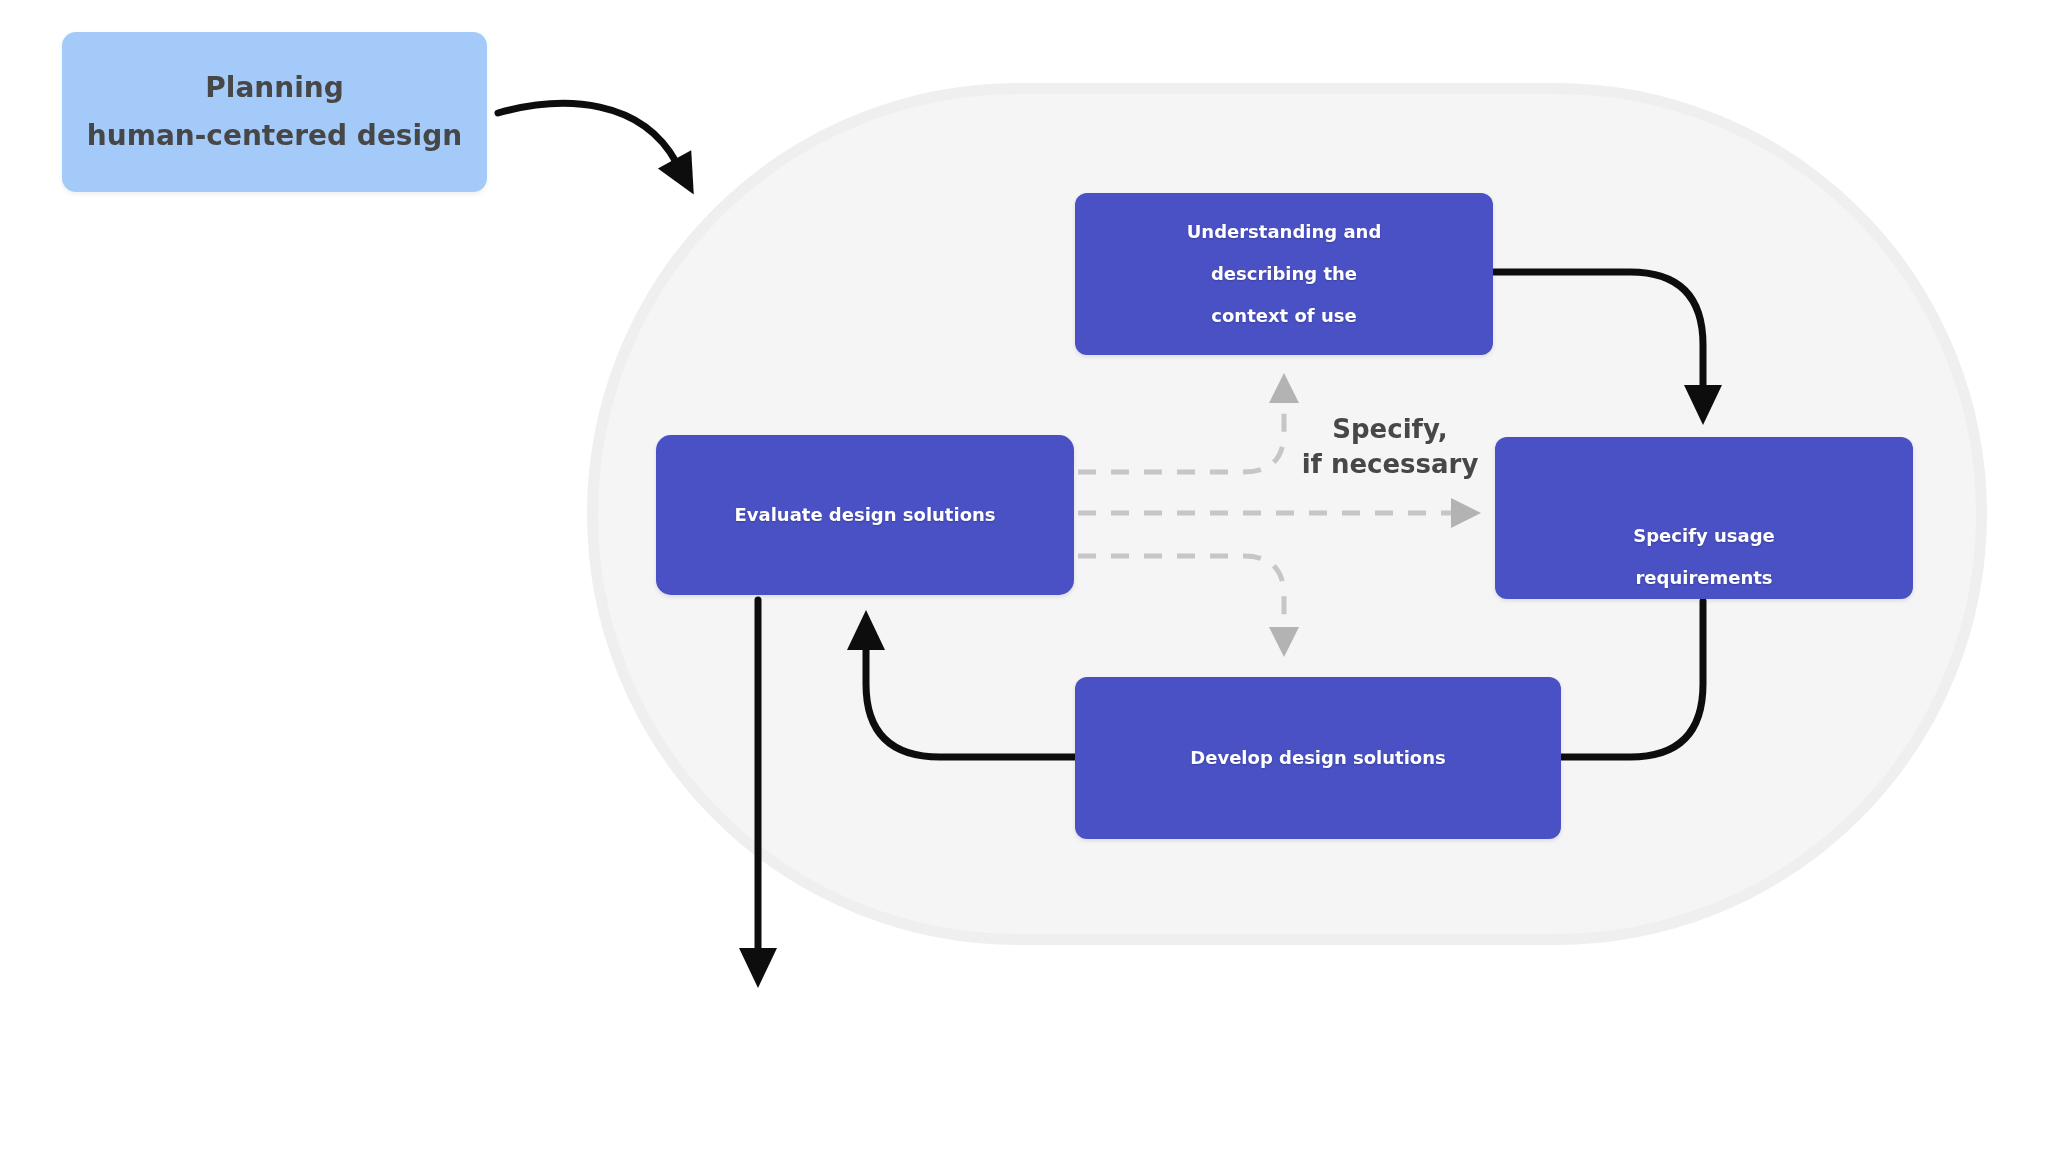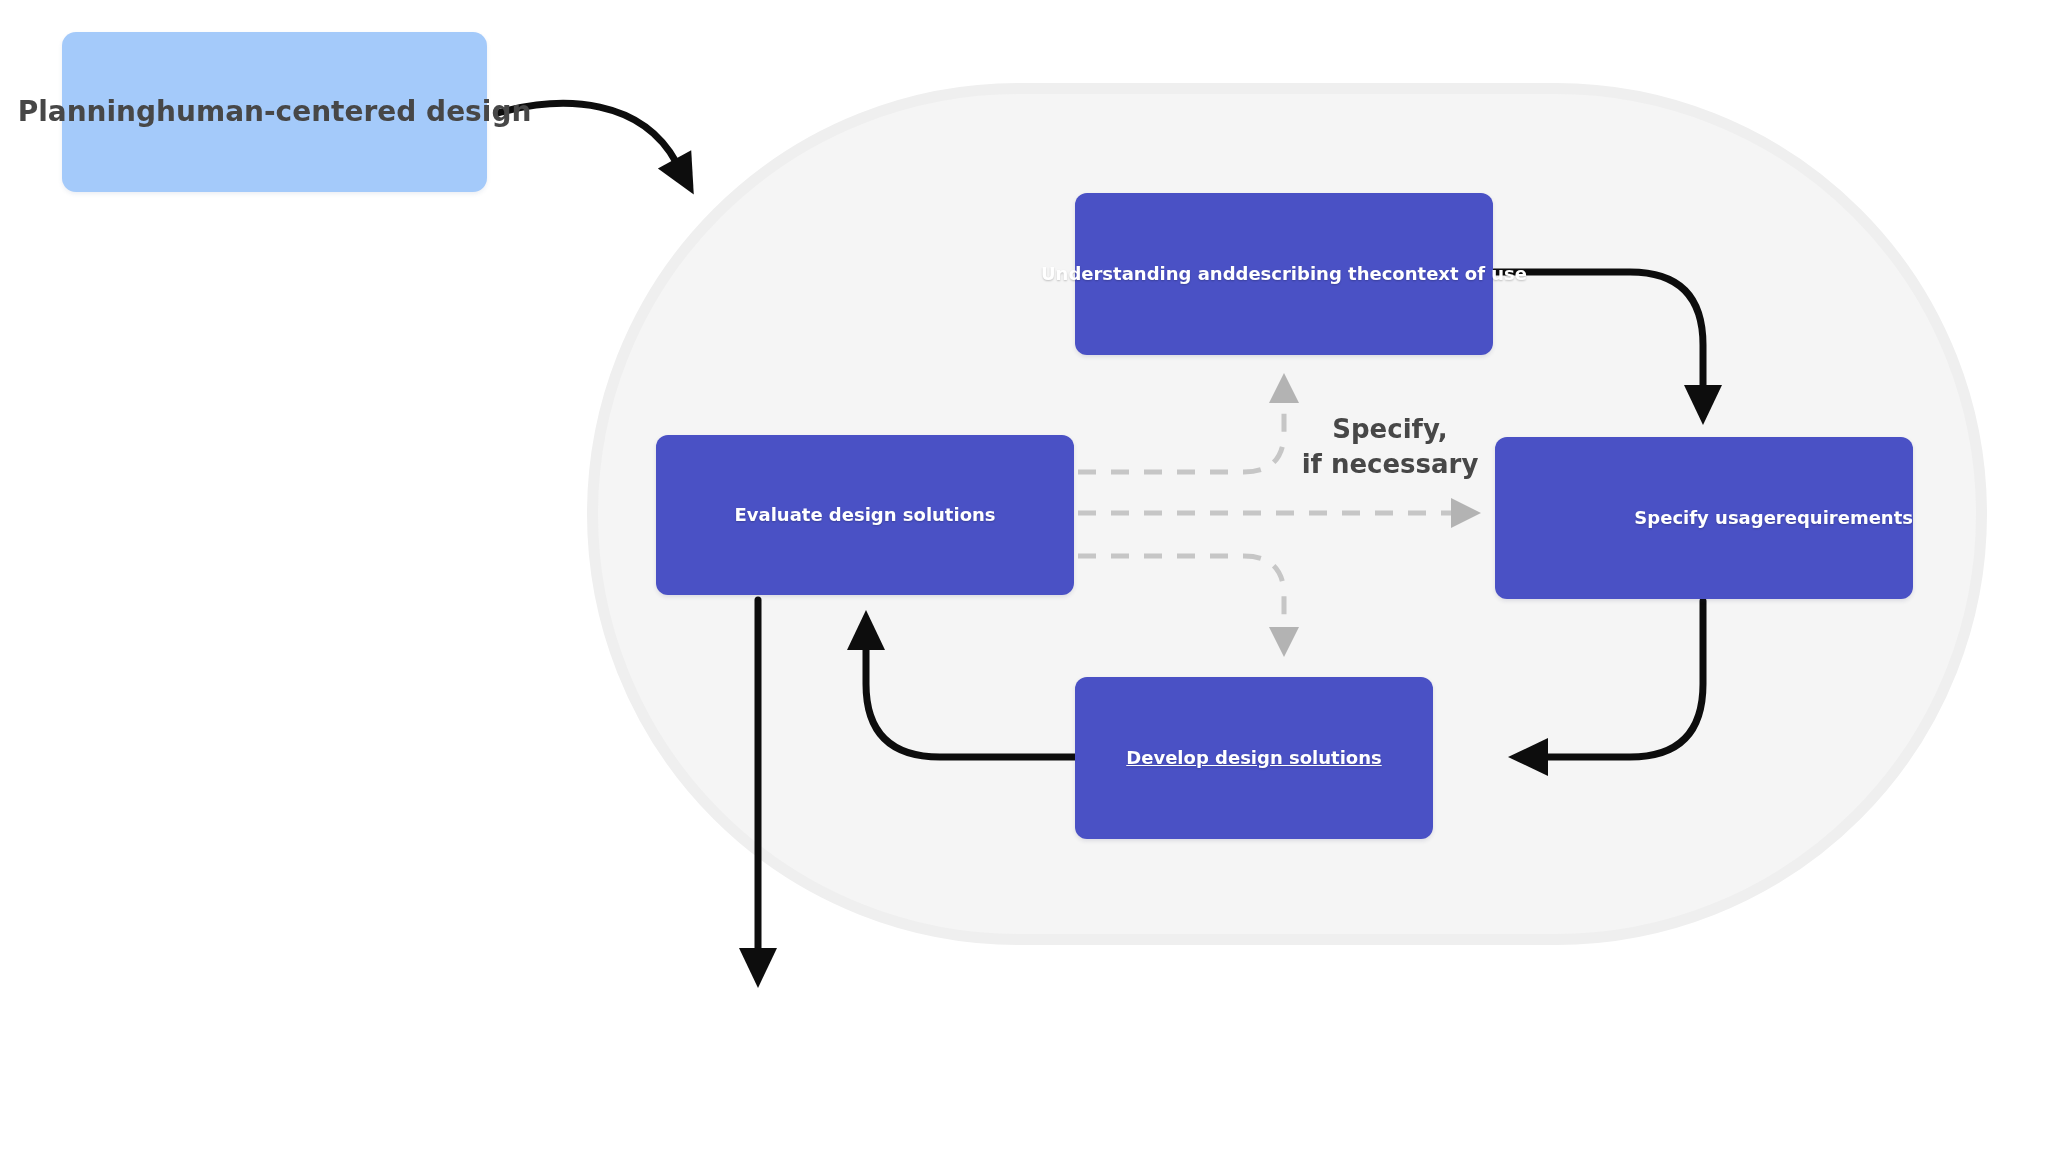--- a/index.html
+++ b/index.html
@@ -23,21 +23,21 @@
   .stage{position:absolute;left:0;top:0;width:2048px;height:1172px;}
 
   .stadium{
     position:absolute;left:587px;top:83px;width:1400px;height:862px;
     background:var(--stadium-fill,#f5f5f5);
     border:11px solid var(--stadium-border,#efefef);
     border-radius:431px;
   }
 
   .node{
-    position:absolute;display:flex;flex-direction:row;
+    position:absolute;display:flex;flex-direction:column;
     align-items:center;justify-content:center;text-align:center;
     font-weight:bold;
   }
   .node.purple{
     background:var(--box-purple,#4a51c5);
     color:var(--text-light,#fff);
     border-radius:12px;
     font-size:18px;line-height:42px;
     text-shadow:0 1px 2px rgba(0,0,0,0.22);
     box-shadow:0 2px 4px rgba(40,40,90,0.12);
@@ -47,22 +47,22 @@
     color:var(--text-dark,#474747);
     border-radius:14px;
     font-size:28px;line-height:48px;
     box-shadow:0 2px 4px rgba(60,90,140,0.10);
   }
   .node span{display:block;white-space:nowrap;}
 
   #box-planning{left:62px;top:32px;width:425px;height:160px;}
   #box-understanding{left:1075px;top:193px;width:418px;height:162px;}
   #box-specify{left:1495px;top:437px;width:418px;height:162px;justify-content:flex-end;}
-  #box-evaluate{left:656px;top:435px;width:418px;height:160px;}
-  #box-develop{left:1075px;top:677px;width:358px;height:162px;text-decoration:underline;}
+  #box-evaluate{left:656px;top:435px;width:418px;height:160px;border-radius:15px;}
+  #box-develop{left:1075px;top:677px;width:486px;height:162px;}
 
   .note{
     position:absolute;text-align:center;font-weight:bold;
     color:var(--text-dark,#474747);
   }
   #note-iterate{left:1264px;top:412px;width:252px;font-size:26px;line-height:35px;}
   #note-outcome{left:506px;top:1028px;width:500px;font-size:30px;line-height:46px;}
 
   svg.arrows{position:absolute;left:0;top:0;width:2048px;height:1172px;pointer-events:none;}
   .solid-edge{fill:none;stroke:var(--arrow-black,#0d0d0d);stroke-width:7;stroke-linecap:round;}

